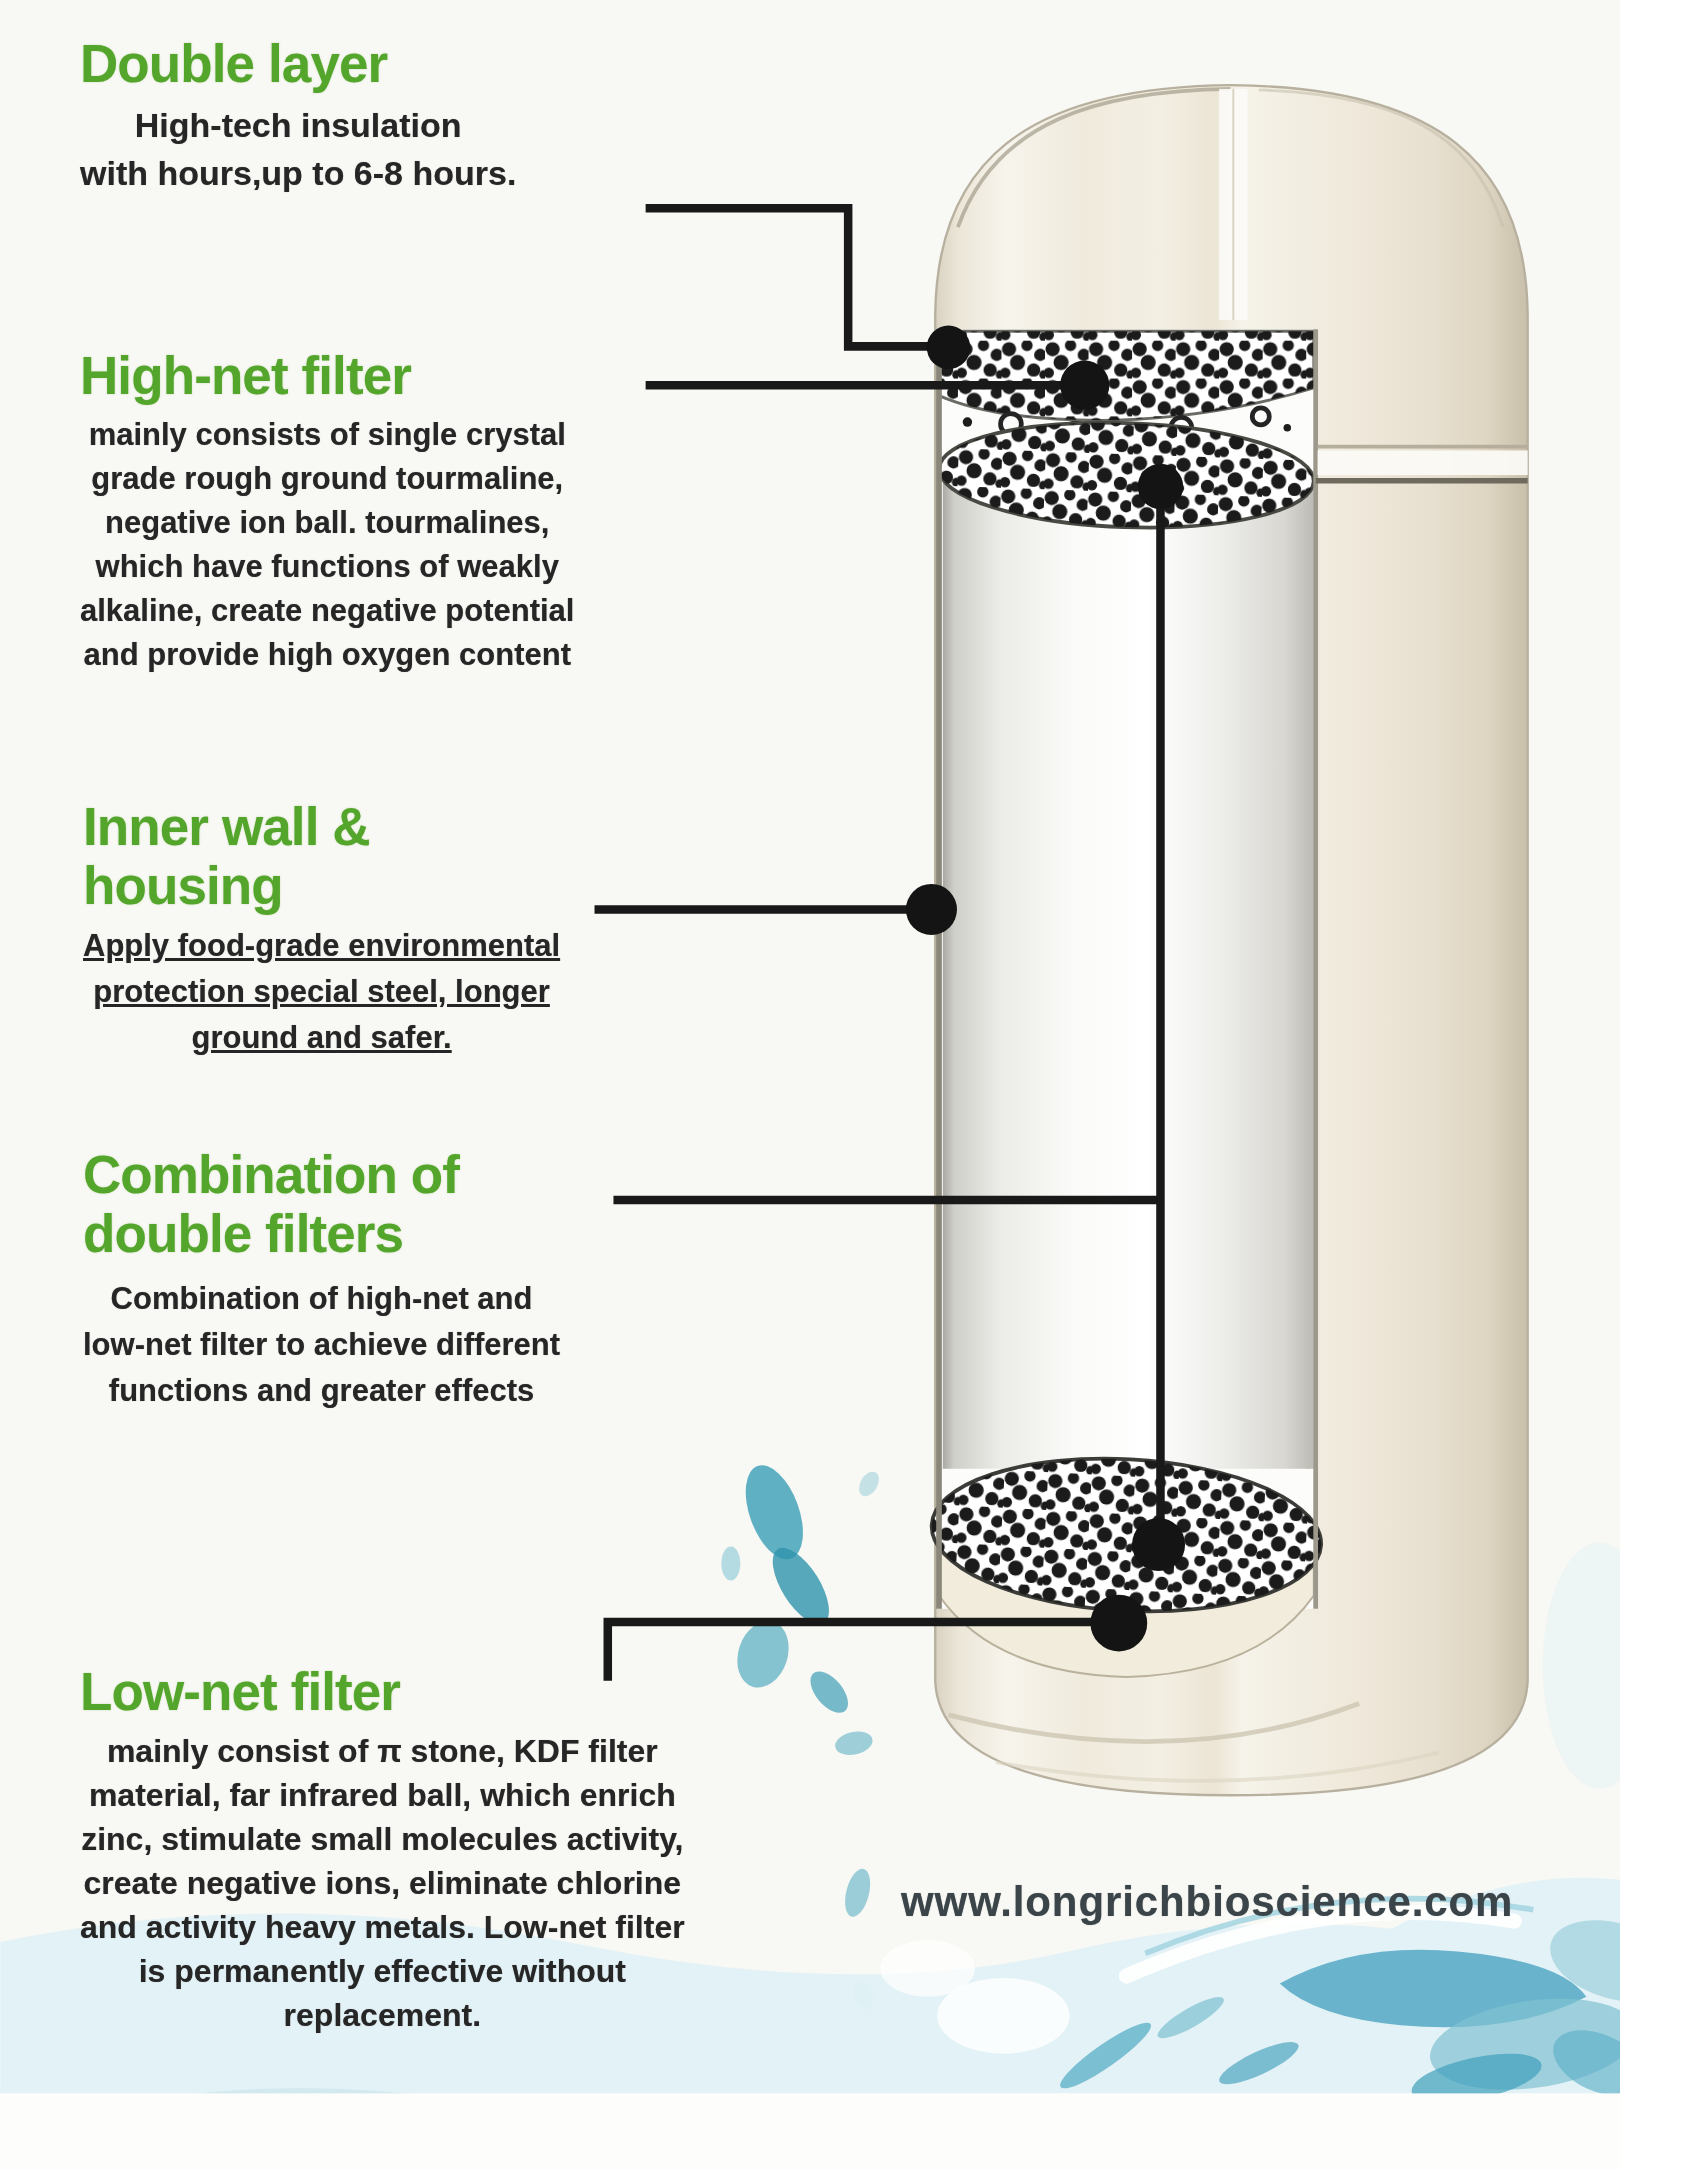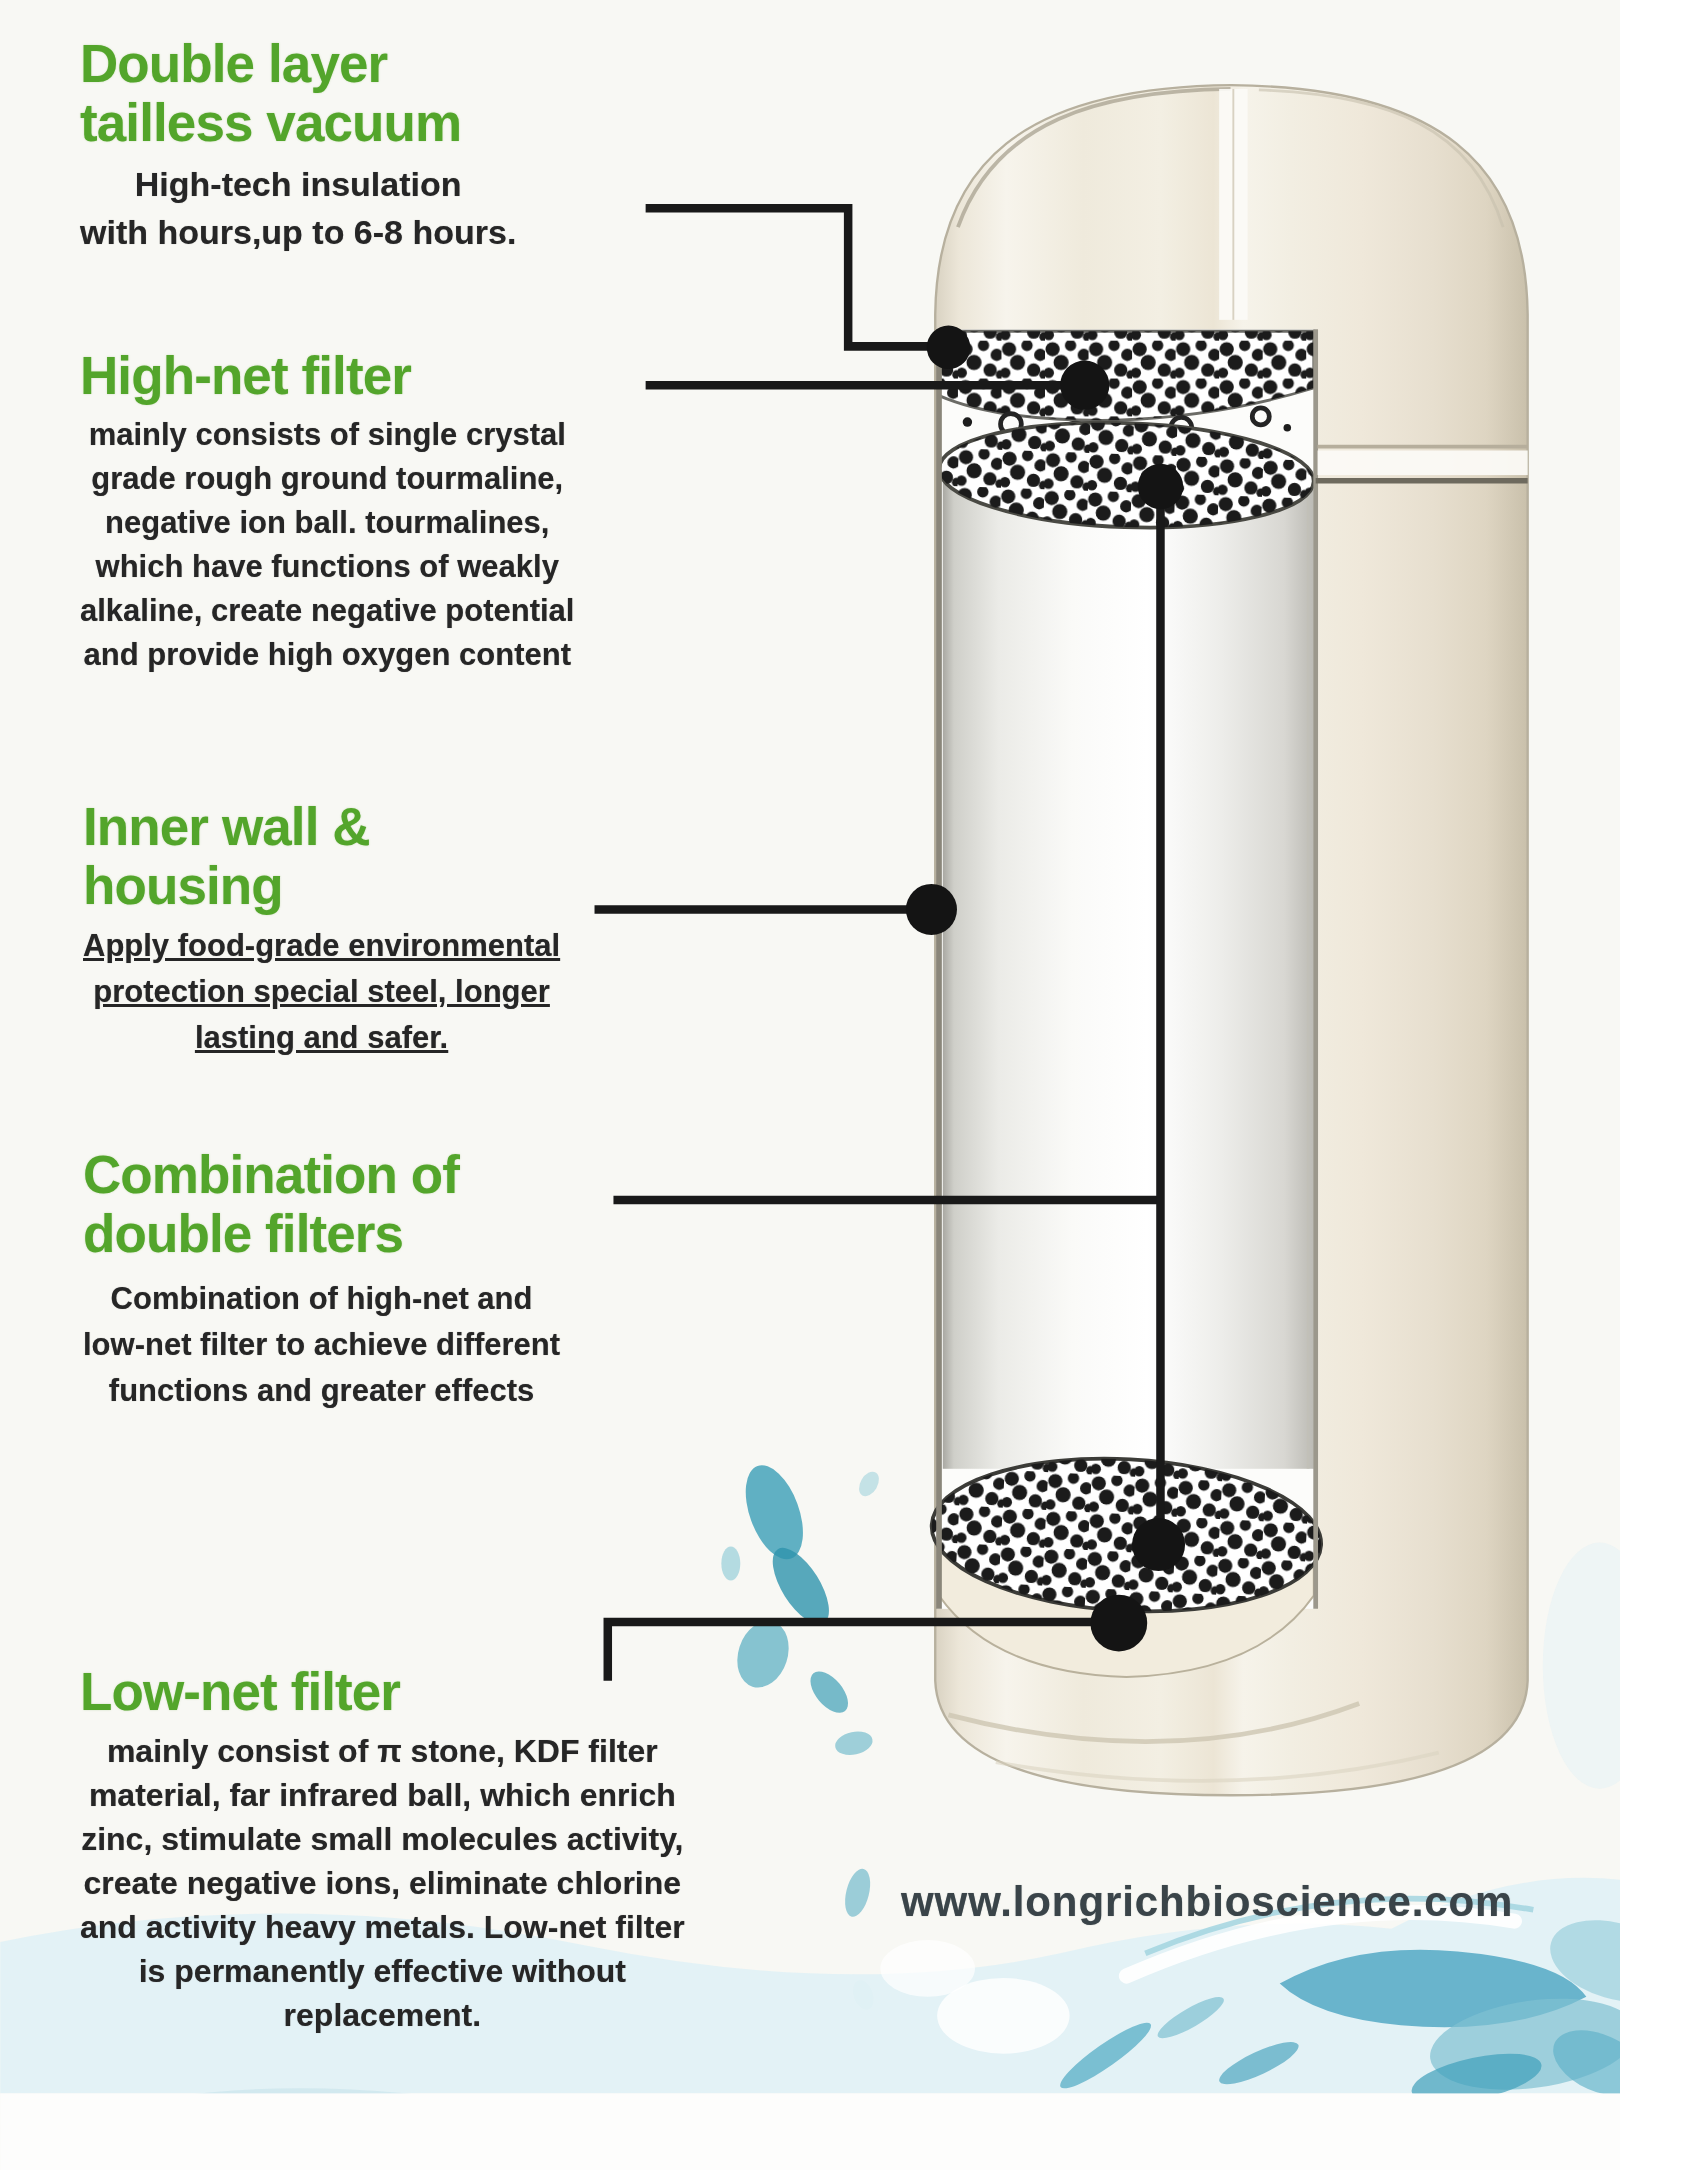--- a/index.html
+++ b/index.html
@@ -200,21 +200,20 @@
       <circle cx="984" cy="961" r="27"></circle>
       <circle cx="1226" cy="514" r="24"></circle>
       <circle cx="1224" cy="1632" r="28"></circle>
       <circle cx="1182" cy="1715" r="30"></circle>
     </g>
   </svg>
 
   <div class="callout c0">
     <div class="heading">
       <div class="h-line">Double layer</div>
-      <div class="h-line">tailless vacuum</div>
     </div>
     <div class="body">
       <div class="b-line">High-tech insulation</div>
       <div class="b-line">with hours,up to 6-8 hours.</div>
     </div>
   </div>
 
   <div class="callout c1">
     <div class="heading">
       <div class="h-line">High-net filter</div>
@@ -230,21 +229,21 @@
   </div>
 
   <div class="callout c2">
     <div class="heading">
       <div class="h-line">Inner wall &amp;</div>
       <div class="h-line">housing</div>
     </div>
     <div class="body">
       <div class="b-line">Apply food-grade environmental</div>
       <div class="b-line">protection special steel, longer</div>
-      <div class="b-line">lasting and safer.</div>
+      <div class="b-line">ground and safer.</div>
     </div>
   </div>
 
   <div class="callout c3">
     <div class="heading">
       <div class="h-line">Combination of</div>
       <div class="h-line">double filters</div>
     </div>
     <div class="body">
       <div class="b-line">Combination of high-net and</div>

